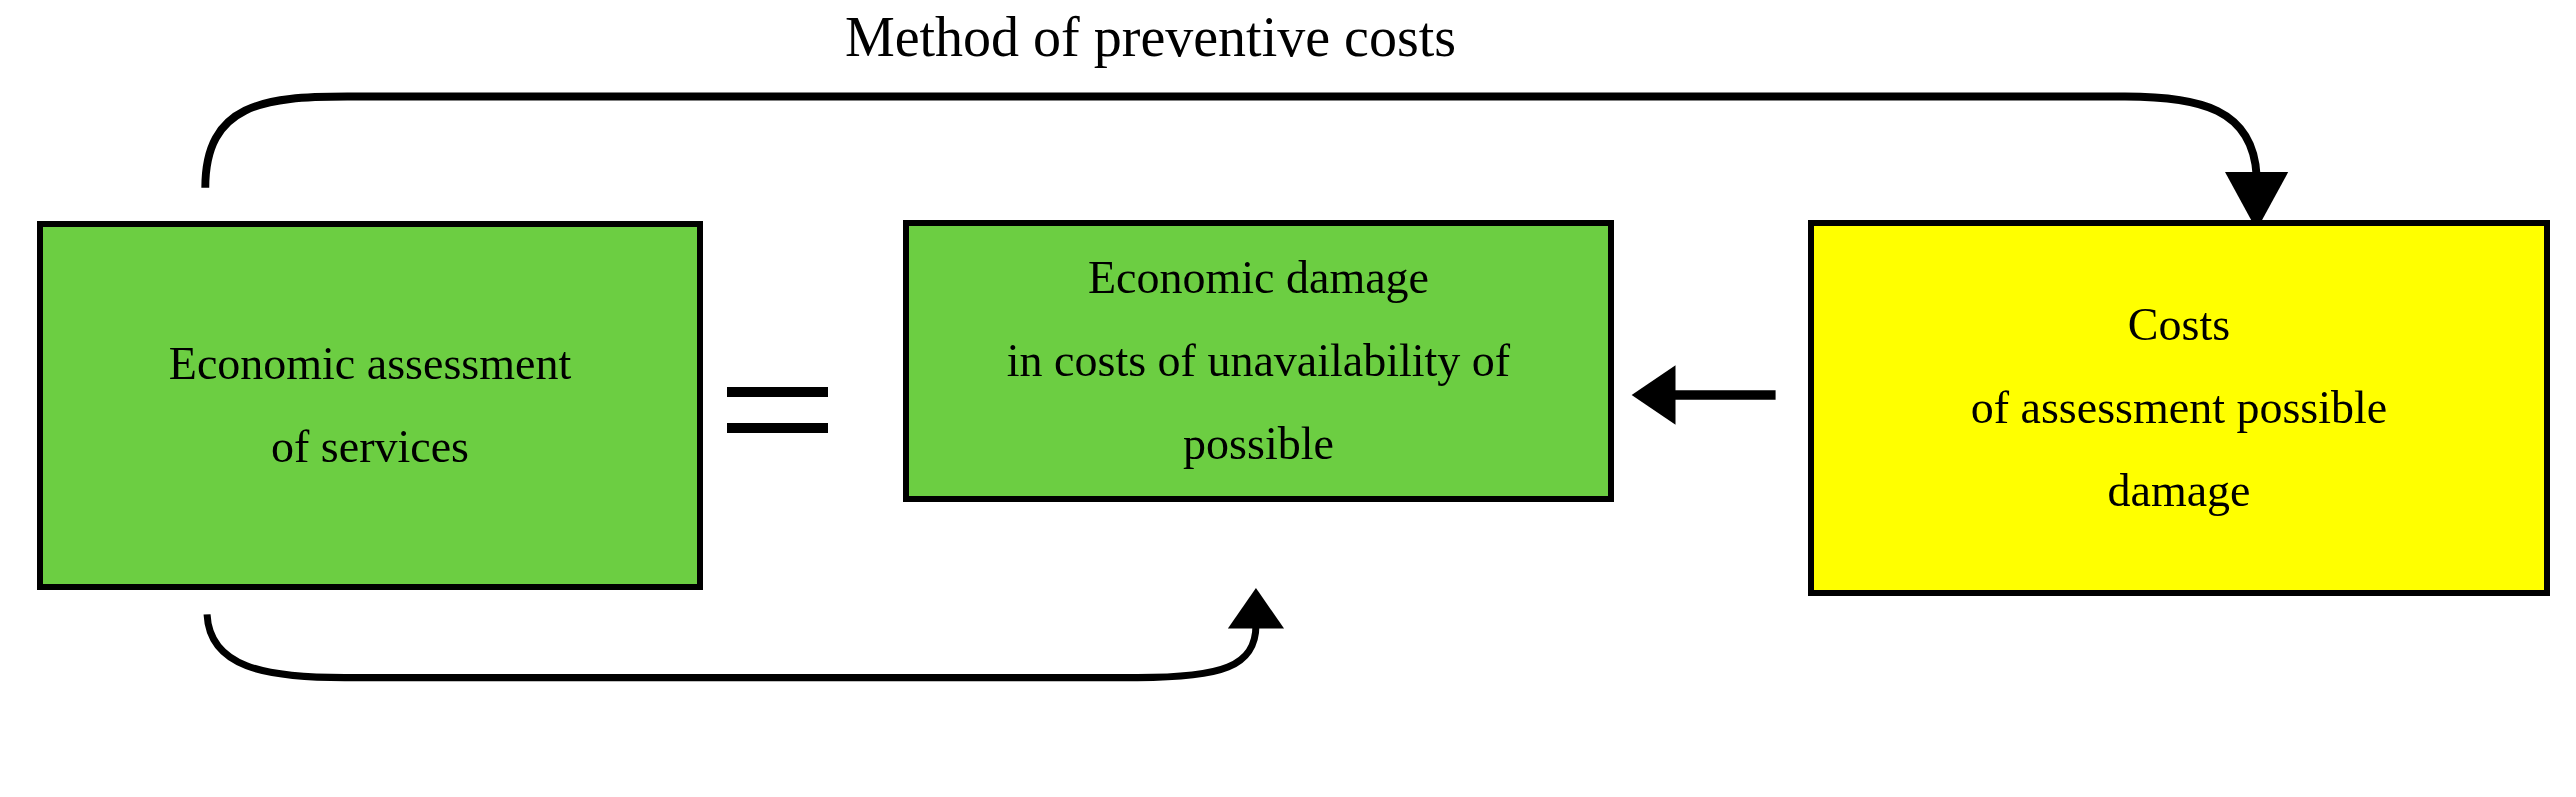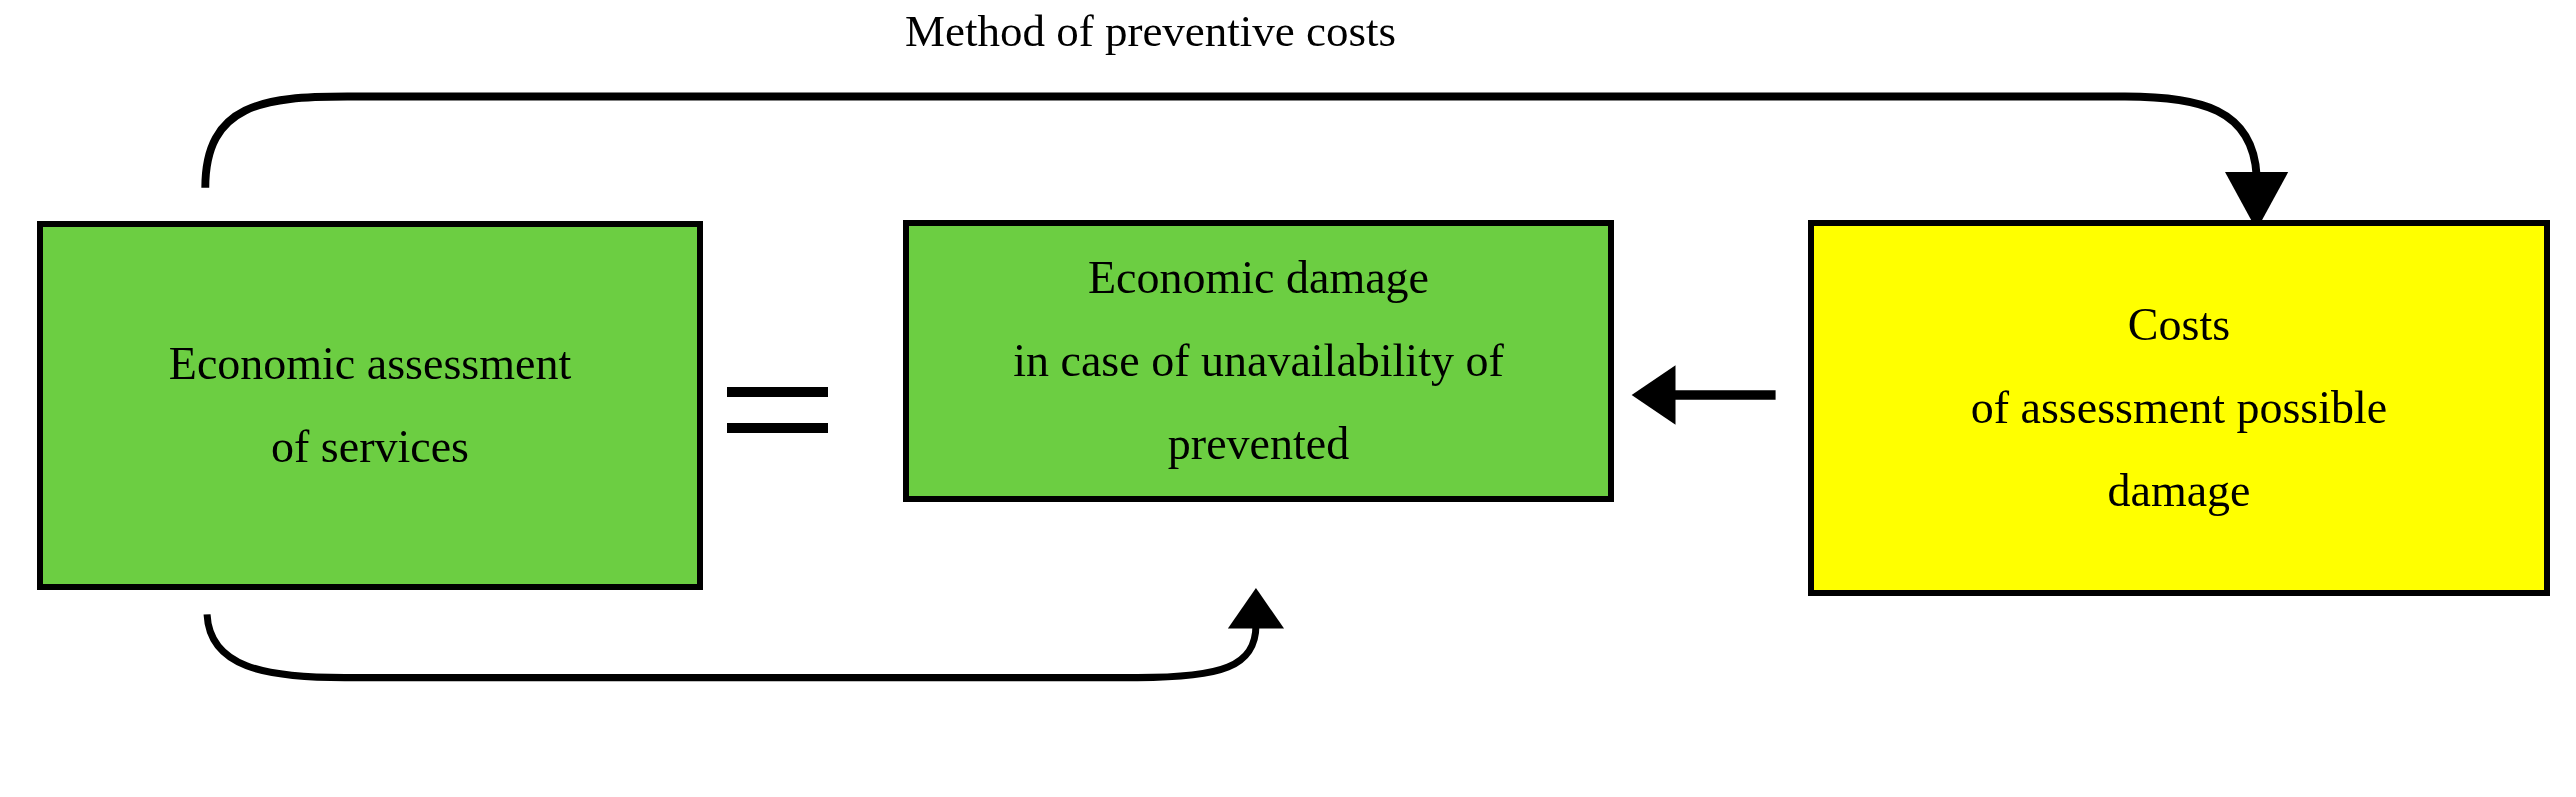--- a/index.html
+++ b/index.html
@@ -67,21 +67,21 @@
     left: 1808px;
     top: 220px;
     width: 742px;
     height: 376px;
     background: #FFFF00;
   }
   #box-costs .line { margin: 18.4px 0; }
 
   .edge-label {
     position: absolute;
-    font-size: 45px;
+    font-size: 56px;
     line-height: 1.0;
     white-space: nowrap;
     color: #000000;
   }
   #label-preventive-costs {
     left: 0;
     top: 8.8px;
     width: 2301px;
     text-align: center;
   }
@@ -139,22 +139,22 @@
     <span class="line">of services</span>
   </div>
 
   <div id="equals-sign">
     <span class="bar top"></span>
     <span class="bar bottom"></span>
   </div>
 
   <div class="node-box" id="box-damage">
     <span class="line">Economic damage</span>
-    <span class="line">in case of unavailability of</span>
-    <span class="line">prevented</span>
+    <span class="line">in costs of unavailability of</span>
+    <span class="line">possible</span>
   </div>
 
   <div class="node-box" id="box-costs">
     <span class="line">Costs</span>
     <span class="line">of assessment possible</span>
     <span class="line">damage</span>
   </div>
 
 
 </div>

